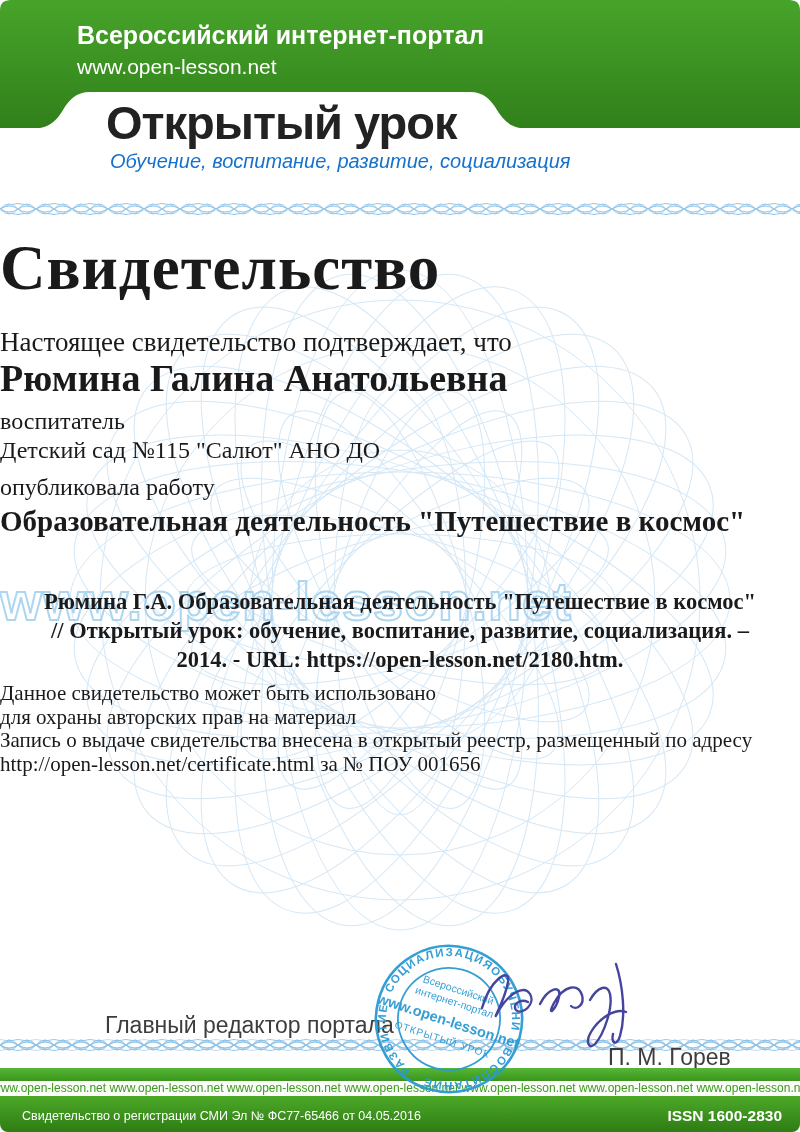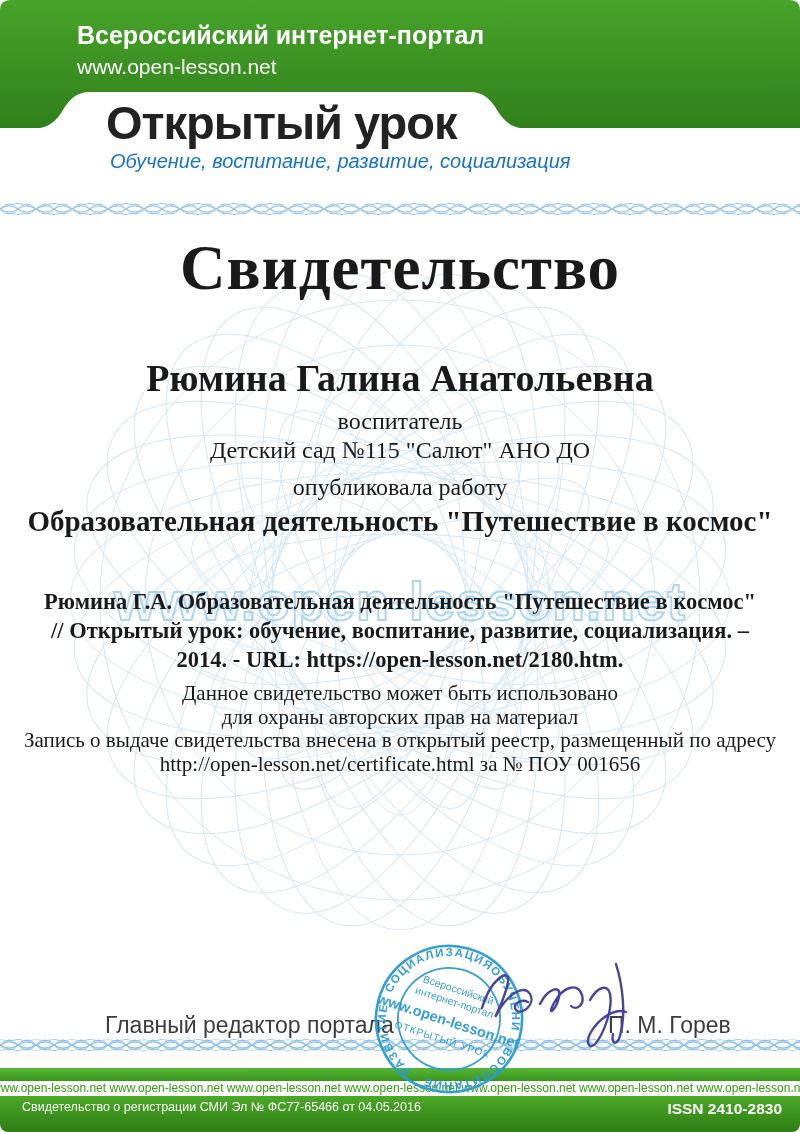--- a/index.html
+++ b/index.html
@@ -1,19 +1,19 @@
 <!DOCTYPE html>
 <html><head>
 <meta charset="utf-8">
 <style>
   html,body{margin:0;padding:0;background:#ffffff;}
   .page{position:relative;width:800px;height:1132px;background:#ffffff;overflow:hidden;
         border-radius:8px;font-family:"Liberation Sans","DejaVu Sans",sans-serif;}
   .abs{position:absolute;}
-  .ctr{left:0;right:0;text-align:center;}
+  .ctr{left:0;right:0;text-align:left;}
   
   .hdr-svg{top:0;left:0;z-index:2;}
   .hdr-portal-title{top:21px;left:77px;color:#fff;font-size:25px;font-weight:700;z-index:3;}
   .hdr-portal-url{top:55px;left:77px;color:#fff;font-size:21px;font-weight:400;z-index:3;}
   .brand-title{top:95px;left:106px;color:#222;font-size:47px;font-weight:600;letter-spacing:-1px;z-index:3;}
   .brand-subtitle{top:150px;left:110px;color:#1472cd;font-size:20px;font-style:italic;font-weight:500;z-index:3;}
   
   .decor{top:0;left:0;z-index:1;}
   #rosette ellipse,#rosette circle{fill:none;stroke:#c2ddf2;stroke-width:1;}
   .watermark{top:570px;z-index:1;color:rgba(255,255,255,0);-webkit-text-stroke:2px #9fcfee;
@@ -29,31 +29,31 @@
   .cert-work{top:505px;font-size:29px;font-weight:700;}
   .bib-head{top:558px;font-size:22px;}
   .bib-text{top:587px;left:40px;width:720px;font-size:22.5px;font-weight:700;line-height:29px;text-align:center;}
   .usage1{top:681px;font-size:21px;}
   .usage2{top:705px;font-size:21px;}
   .reg1{top:728px;font-size:21px;}
   .reg2{top:752px;font-size:21px;}
   .cert-date{top:784px;font-size:28px;font-style:italic;}
   
   .editor-label{top:1012px;left:105px;font-size:23px;color:#3d3d3d;z-index:2;}
-  .editor-name{top:1012px;left:608px;font-size:23px;color:#3d3d3d;z-index:2;}
+  .editor-name{top:1044px;left:608px;font-size:23px;color:#3d3d3d;z-index:2;}
   .stamp-svg{top:929px;left:359px;z-index:4;opacity:.95;}
   .sig-svg{top:950px;left:470px;z-index:5;}
   
   .foot-bar{top:1068px;left:0;width:800px;height:13px;z-index:2;
             background:linear-gradient(to bottom,#57b637,#3a961c);}
   .foot-urls{top:1081px;left:0;width:800px;height:15px;line-height:15px;z-index:2;background:#fafdf8;
              color:#3c9a1e;font-size:12px;white-space:nowrap;overflow:hidden;text-indent:-8px;}
   .foot-main{top:1096px;left:0;width:800px;height:36px;z-index:2;
              background:linear-gradient(to bottom,#4ca928,#2e7c14);
-             display:flex;justify-content:space-between;
+             display:flex;align-items:center;justify-content:space-between;
              padding:4px 18px 0 22px;box-sizing:border-box;}
   .foot-reg{color:#fff;font-size:12.5px;}
   .foot-issn{color:#fff;font-size:15.5px;font-weight:700;}
 </style>
 </head>
 <body>
 
 <div class="page">
 
   <svg class="abs decor" width="800" height="1132" viewBox="0 0 800 1132">
@@ -120,20 +120,21 @@
     </defs>
     <path d="M10,0 H790 Q800,0 800,10 V128 H0 V10 Q0,0 10,0 Z" fill="url(#hdrGrad)"></path>
     <path d="M40,128 C52,126 58,118 63,110 C69,100 76,92 90,92 L470,92 C484,92 491,100 497,110 C502,118 508,126 520,128 Z" fill="#ffffff"></path>
   </svg>
   <div class="abs hdr-portal-title">Всероссийский интернет-портал</div>
   <div class="abs hdr-portal-url">www.open-lesson.net</div>
   <div class="abs brand-title">Открытый урок</div>
   <div class="abs brand-subtitle">Обучение, воспитание, развитие, социализация</div>
 
   <div class="abs ctr serif cert-title">Свидетельство</div>
+  <div class="abs ctr serif cert-intro">Настоящее свидетельство подтверждает, что</div>
   <div class="abs ctr serif cert-name">Рюмина Галина Анатольевна</div>
   <div class="abs ctr serif cert-role">воспитатель</div>
   <div class="abs ctr serif cert-org">Детский сад №115 "Салют" АНО ДО</div>
   <div class="abs ctr serif cert-action">опубликовала работу</div>
   <div class="abs ctr serif cert-work">Образовательная деятельность "Путешествие в космос"</div>
   <div class="abs serif bib-text">Рюмина Г.А. Образовательная деятельность "Путешествие в космос" // Открытый урок: обучение, воспитание, развитие, социализация. – 2014. - URL: https://open-lesson.net/2180.htm.</div>
   <div class="abs ctr serif usage1">Данное свидетельство может быть использовано</div>
   <div class="abs ctr serif usage2">для охраны авторских прав на материал</div>
   <div class="abs ctr serif reg1">Запись о выдаче свидетельства внесена в открытый реестр, размещенный по адресу</div>
   <div class="abs ctr serif reg2">http://open-lesson.net/certificate.html за № ПОУ 001656</div>
@@ -178,16 +179,16 @@
       <path d="M70,54 C78,38 92,34 89,47 C86,60 76,68 84,53 C94,35 108,33 112,45 C115,55 106,61 101,56"></path>
       <path d="M120,50 C128,36 138,34 140,44 C143,58 134,84 125,94 C119,100 115,92 121,82 C130,67 146,58 156,62"></path>
       <path d="M146,14 C153,36 156,66 150,86 C147,96 141,94 143,84"></path>
     </g>
   </svg>
 
   <div class="abs foot-bar"></div>
   <div class="abs foot-urls">www.open-lesson.net www.open-lesson.net www.open-lesson.net www.open-lesson.net www.open-lesson.net www.open-lesson.net www.open-lesson.net www.open-lesson.net www.open-lesson.net www.open-lesson.net www.open-lesson.net www.open-lesson.net www.open-lesson.net www.open-lesson.net</div>
   <div class="abs foot-main">
     <span class="foot-reg">Свидетельство о регистрации СМИ Эл № ФС77-65466 от 04.05.2016</span>
-    <span class="foot-issn">ISSN 2410-2830</span>
+    <span class="foot-issn">ISSN 1600-2830</span>
   </div>
 
 </div>
 
 </body></html>

